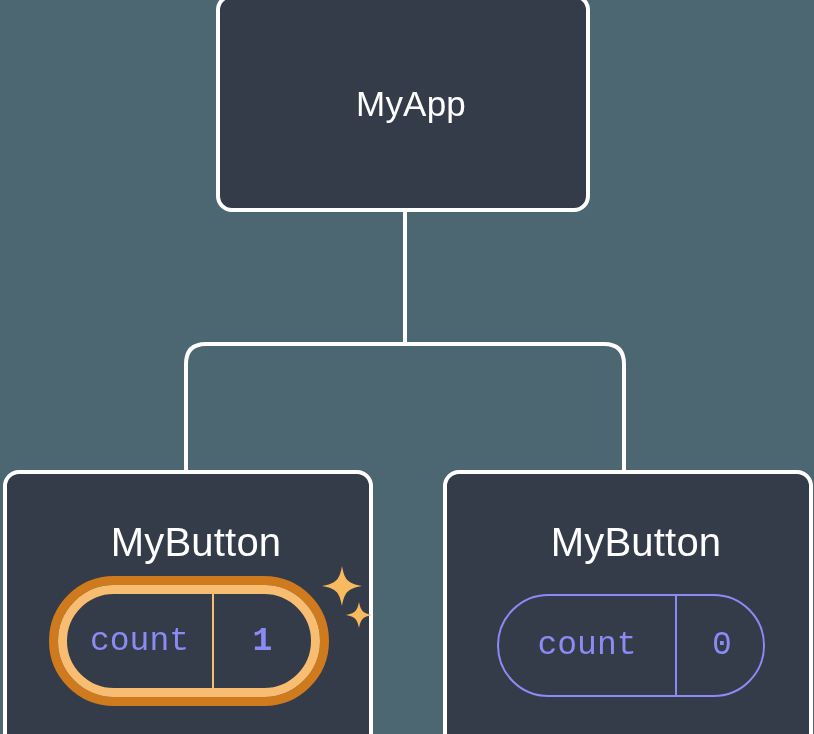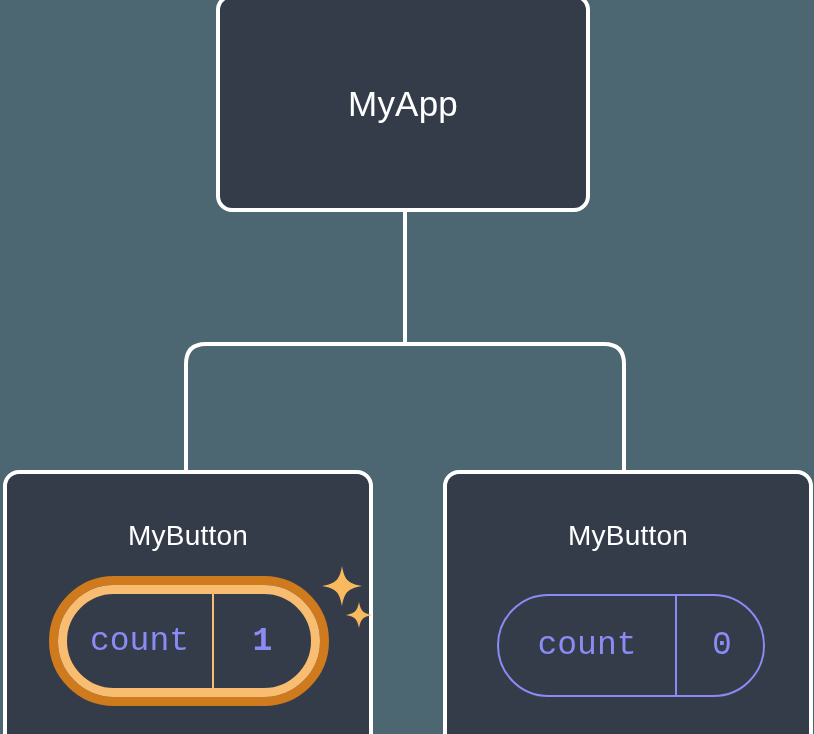--- a/index.html
+++ b/index.html
@@ -31,21 +31,21 @@
   }
   .node {
     position: absolute;
     background: #343c4a;
     border: 4px solid #ffffff;
     border-radius: 16px;
     box-sizing: border-box;
   }
   .node-label {
     position: absolute;
-    left: 0;
+    left: 8px;
     width: 100%;
     text-align: center;
     color: #ffffff;
     font-weight: 400;
     letter-spacing: 0.2px;
   }
   #node-app {
     left: 216px;
     top: -6px;
     width: 374px;
@@ -62,21 +62,21 @@
     height: 280px;
   }
   #node-btn-right {
     left: 443px;
     top: 470px;
     width: 370px;
     height: 280px;
   }
   .child-label {
     top: 46px;
-    font-size: 28px;
+    font-size: 40px;
   }
 
   
   .pill-wrap {
     position: absolute;
     font-family: Liberation Mono, monospace;
   }
   .pill {
     position: relative;
     box-sizing: border-box;

